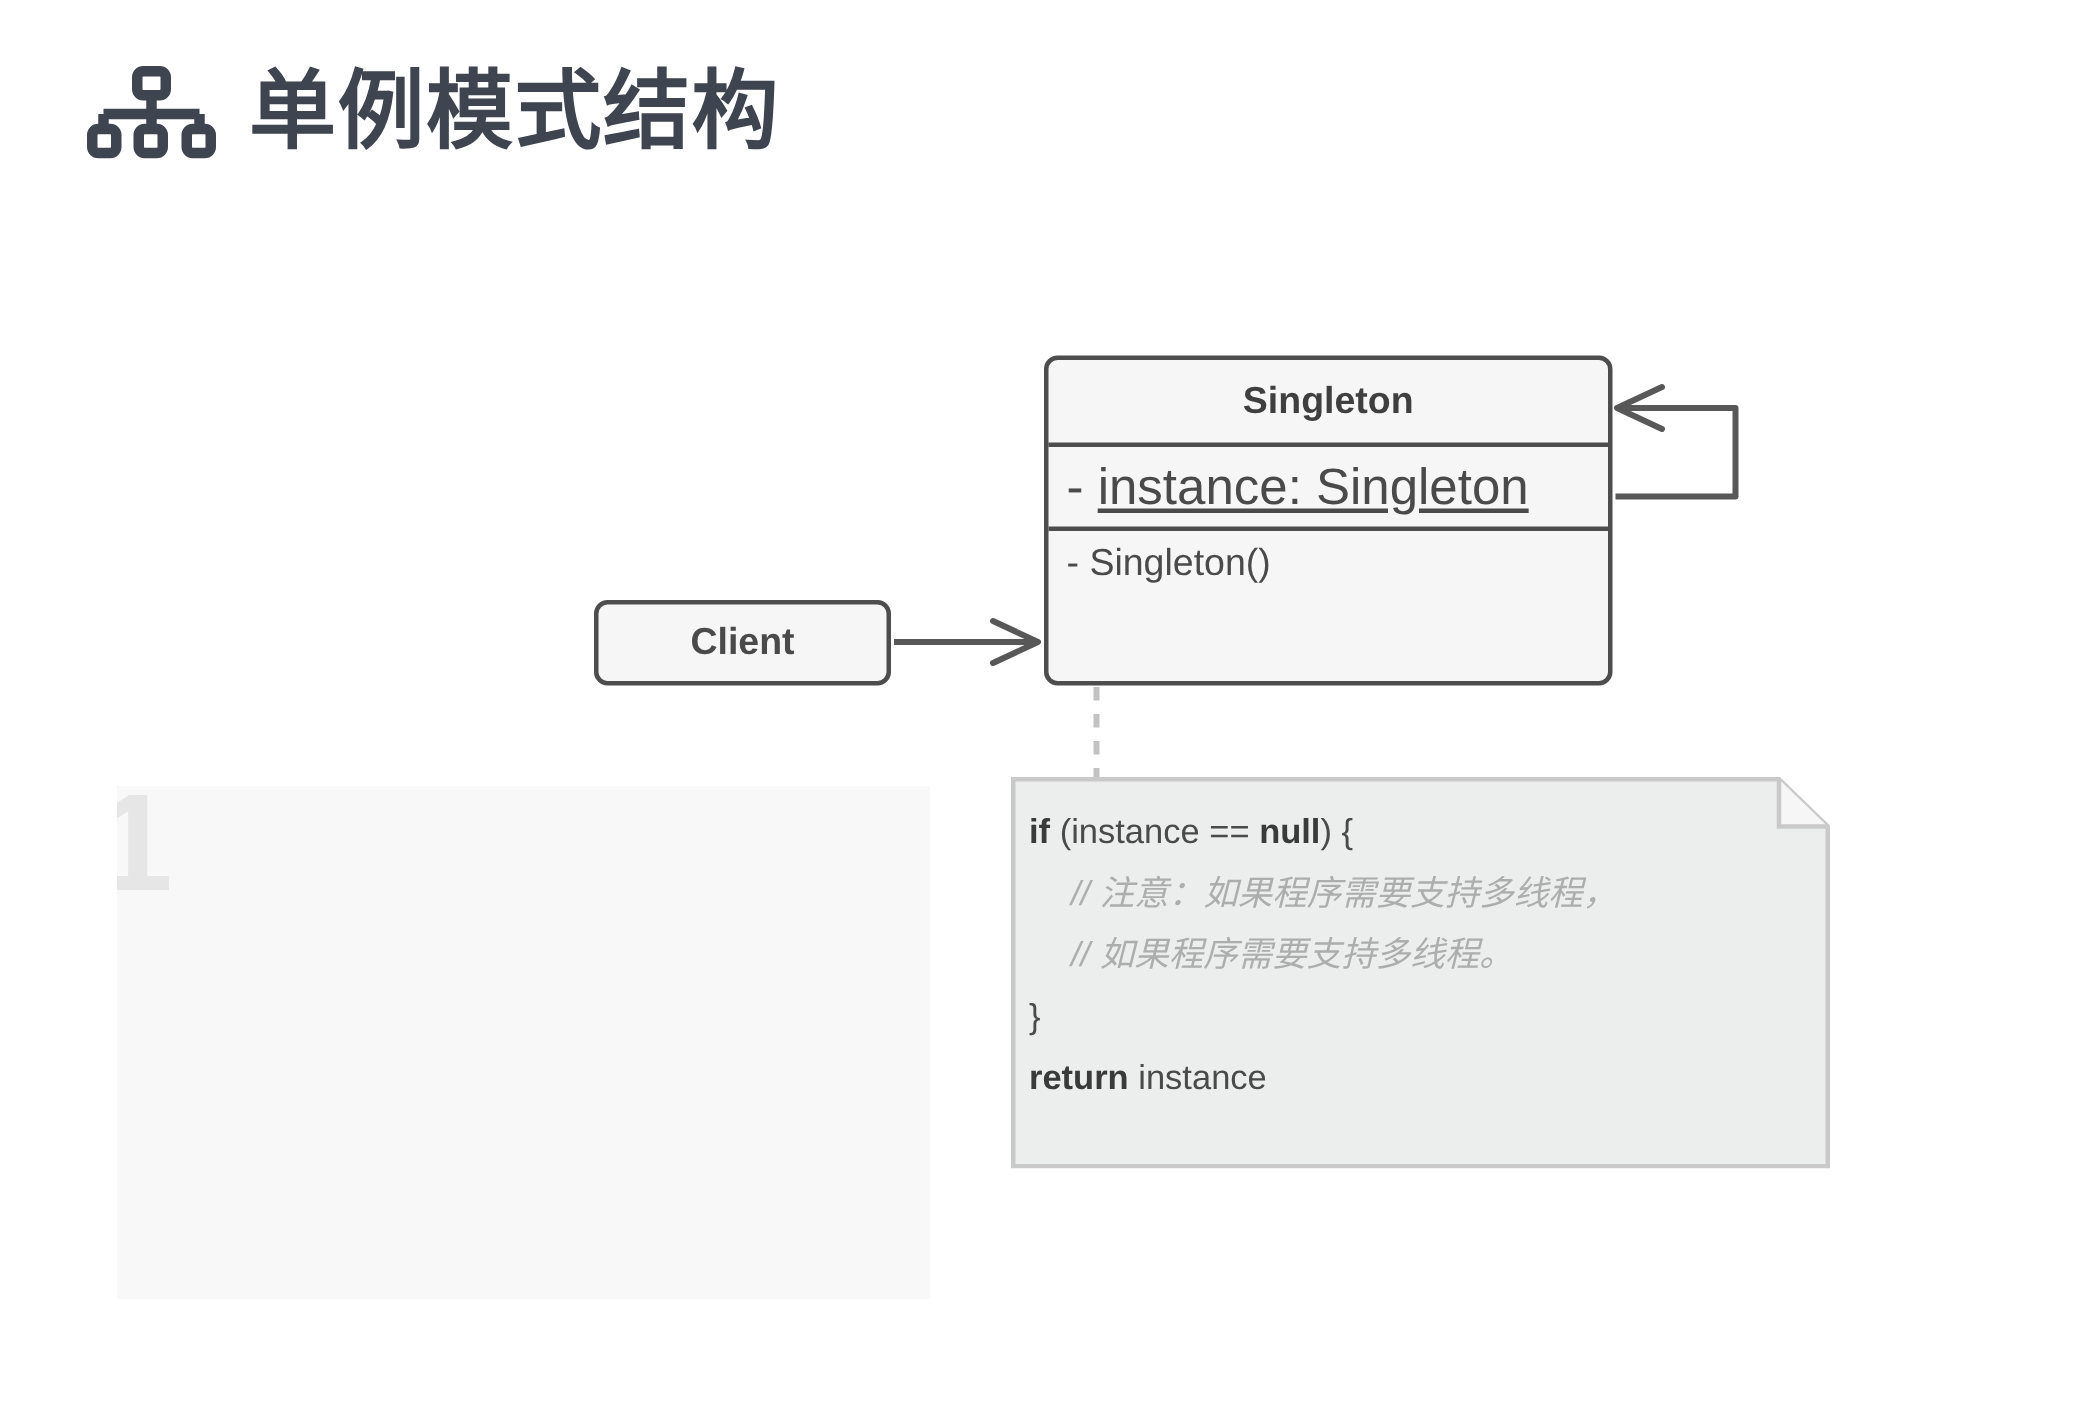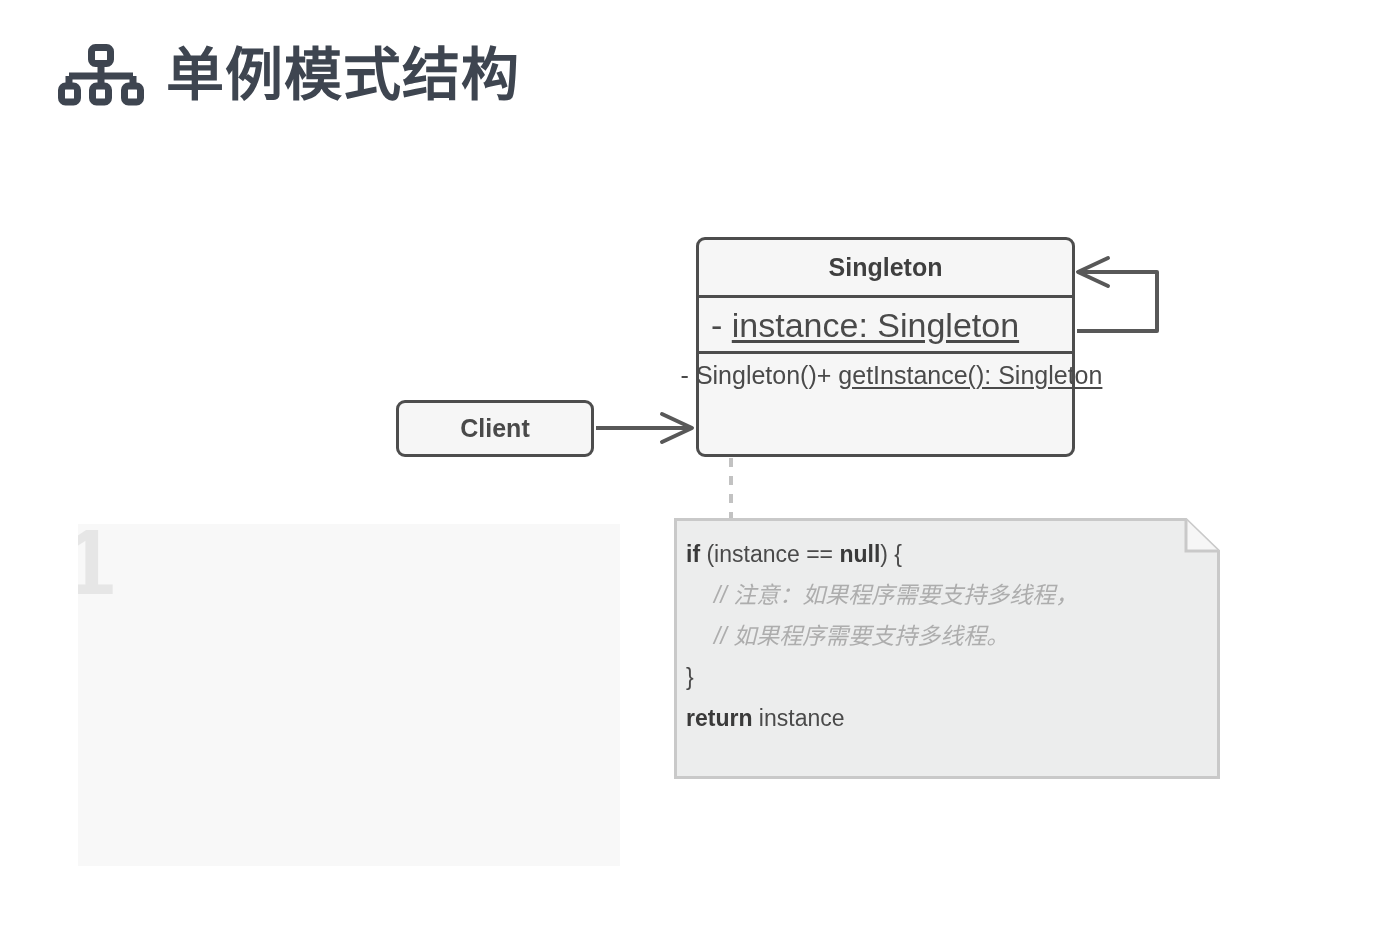--- a/index.html
+++ b/index.html
@@ -161,23 +161,22 @@
   }
   .uml-attrs {
     height: 56px;
     border-bottom: 3px solid #4d4d4d;
     padding-left: 12px;
     font-size: 34px;
     color: #4a4a4a;
   }
   .uml-ops {
     flex: 1;
-    flex-direction: row;
+    flex-direction: column;
     align-items: flex-start;
-    justify-content: center;
     padding-left: 12px;
     font-size: 25px;
     color: #4a4a4a;
   }
   .uml-line { line-height: 42px; white-space: nowrap; }
   .uml-static { text-decoration: underline; text-underline-offset: 3px; }
 
   
   .connectors {
     position: absolute;
@@ -265,22 +264,20 @@
 
   <div class="singleton-box">
     <div class="uml-row uml-title">Singleton</div>
     <div class="uml-row uml-attrs">
       <span class="uml-line"><span>-</span>
         <span class="uml-static">instance: Singleton</span></span>
     </div>
     <div class="uml-row uml-ops">
       <span class="uml-line"><span>-</span>
         <span>Singleton()</span></span>
-      <span class="uml-line"><span>+</span>
-        <span class="uml-static">getInstance(): Singleton</span></span>
     </div>
   </div>
 
   <div class="code-note">
     <svg class="code-note-bg" viewBox="0 0 546 261" preserveAspectRatio="none">
       <path d="M1.5 1.5 H512 L544.5 33 V259.5 H1.5 Z" fill="#eceded" stroke="#c9c9c9" stroke-width="3"></path>
       <path d="M512 1.5 V33 H544.5" fill="#f6f6f6" stroke="#c9c9c9" stroke-width="3"></path>
     </svg>
     <div class="code-body">
 

